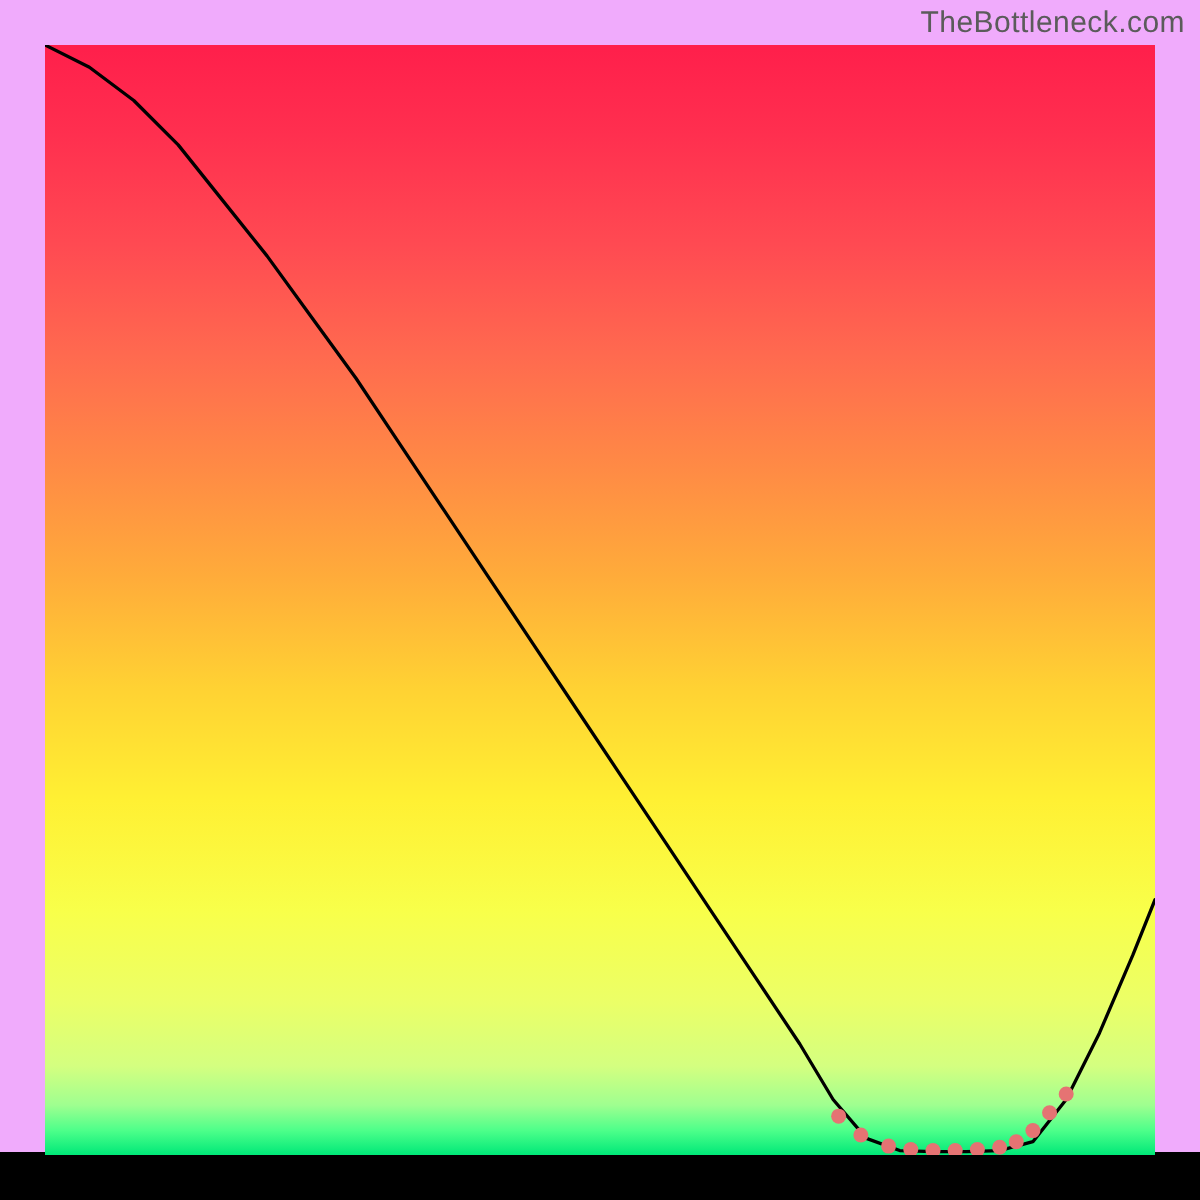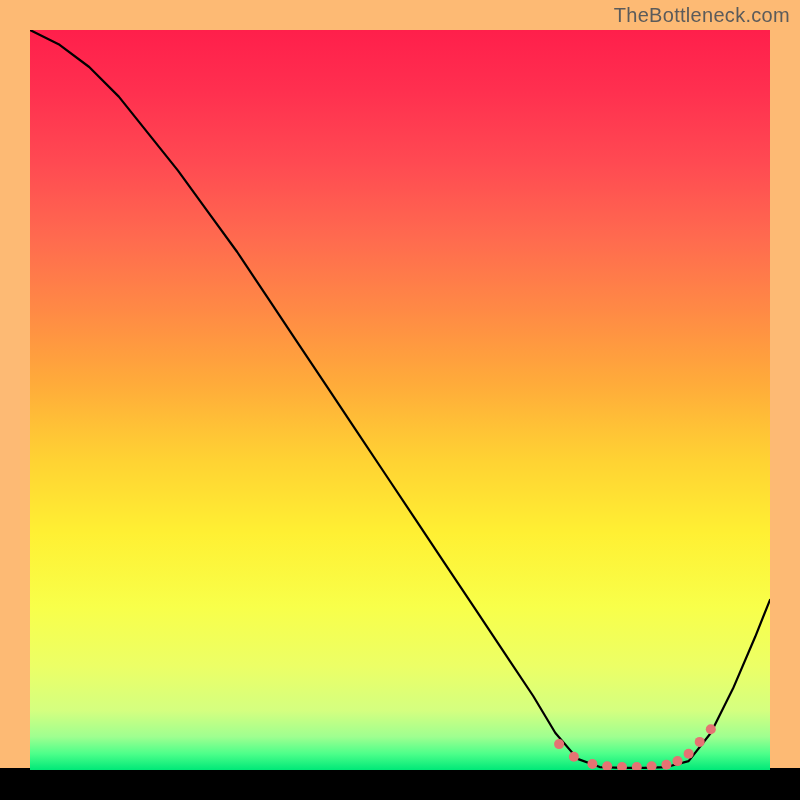--- a/index.html
+++ b/index.html
@@ -8,21 +8,21 @@
     width: 800px;
     height: 800px;
     background: #000000;
     font-family: Arial, Helvetica, sans-serif;
     overflow: hidden;
   }
   .container {
     position: relative;
     width: 800px;
     height: 768px;
-    background: #fdba74;
+    background: #f0abfc;
   }
   .watermark {
     position: absolute;
     top: 4px;
     right: 10px;
     color: #5b5b5b;
     font-size: 20px;
     font-weight: 400;
     letter-spacing: 0.3px;
     z-index: 5;

